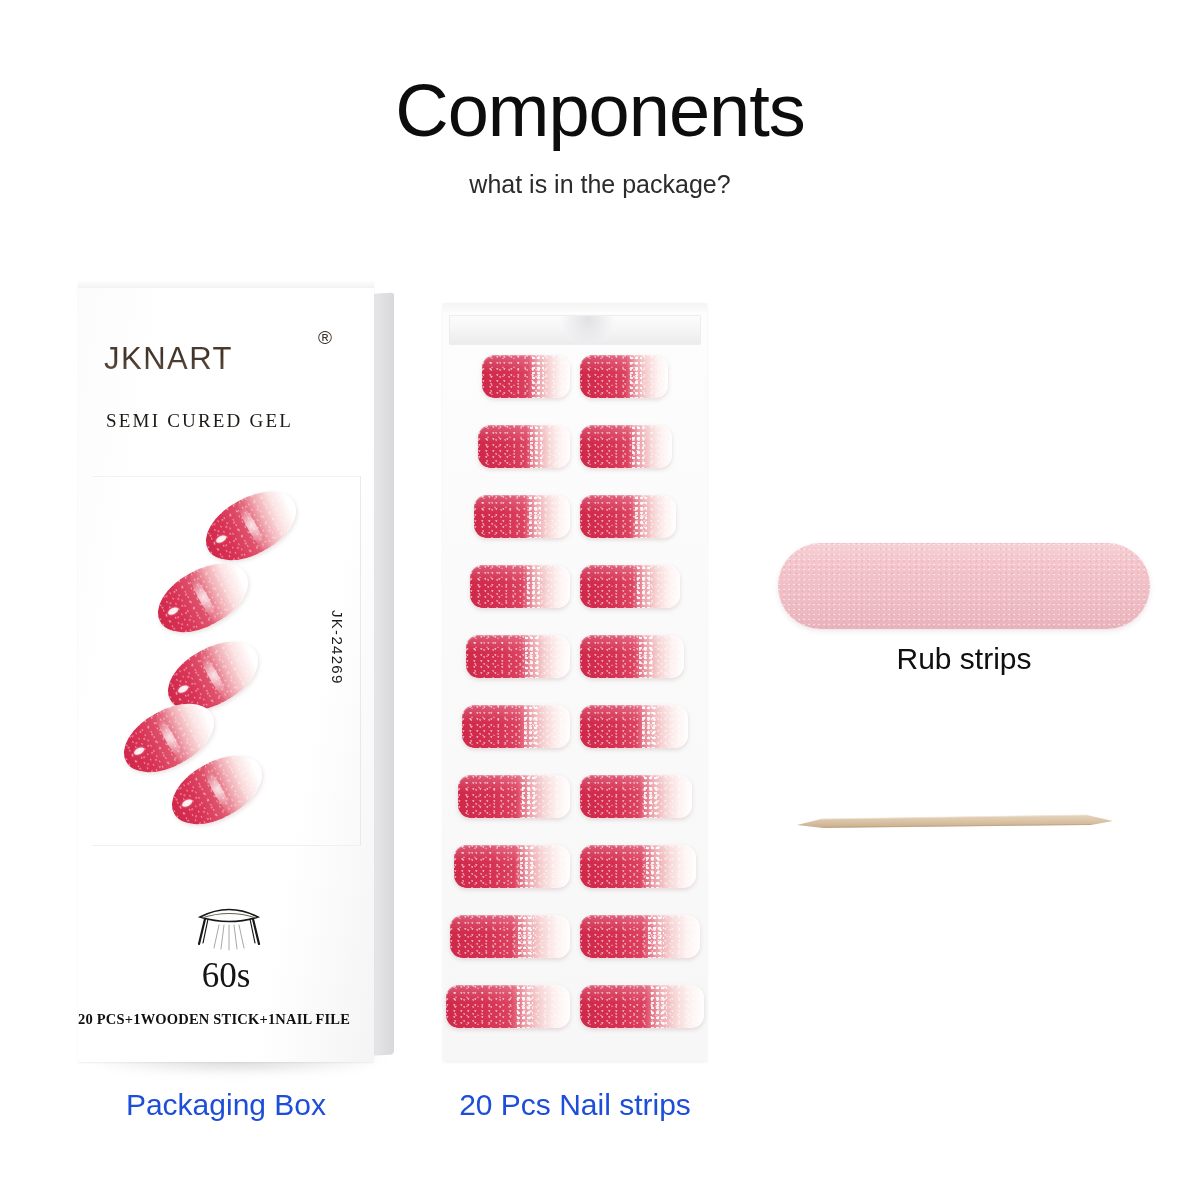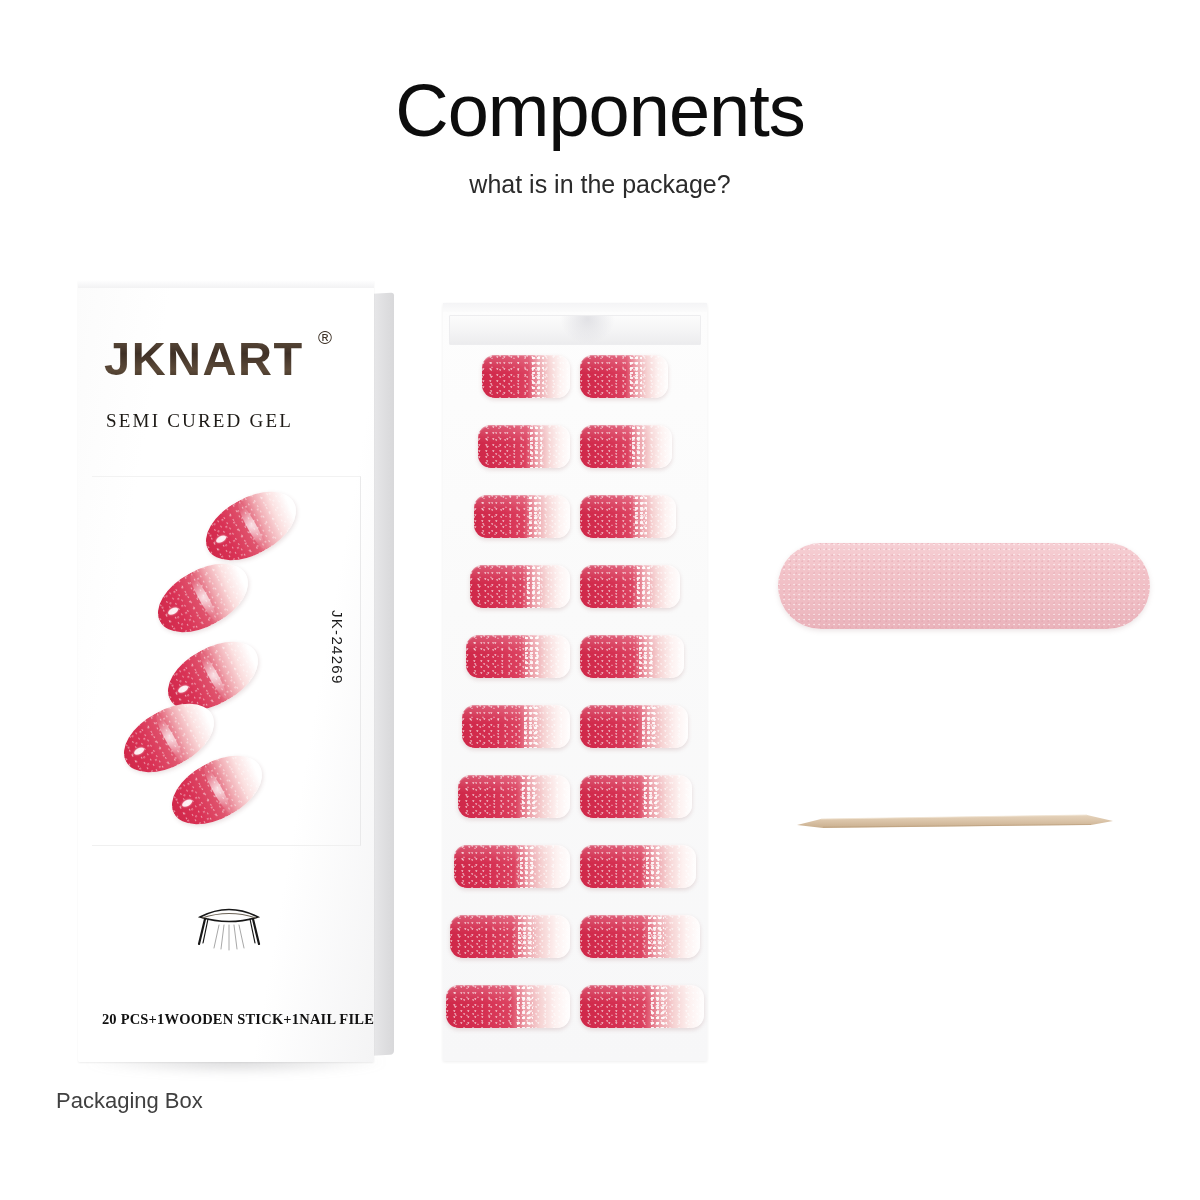--- a/index.html
+++ b/index.html
@@ -43,21 +43,21 @@
     background:linear-gradient(100deg,#fbfbfb 0%,#ffffff 22%,#ffffff 72%,#f4f4f5 100%);
     box-shadow:0 1px 2px rgba(0,0,0,.07);
     border-radius:2px;
   }
   .box-face:before{
     content:"";position:absolute;left:0;top:0;width:296px;height:8px;
     background:linear-gradient(180deg,#ffffff,#f2f2f3);
   }
   .brand{
     position:absolute;left:26px;top:52px;width:250px;height:54px;
-    font-size:47px;line-height:54px;letter-spacing:1.5px;font-weight:700;
+    font-size:31px;line-height:54px;letter-spacing:1.5px;font-weight:400;
     color:#4a3b2e;
     background:linear-gradient(180deg,#6b5a46 0%,#3f3026 40%,#5c4a39 70%,#2e241b 100%);
     -webkit-background-clip:text;background-clip:text;-webkit-text-fill-color:transparent;
     white-space:nowrap;
   }
   .brand-reg{
     position:absolute;left:240px;top:48px;
     font-size:19px;color:#3b2f24;line-height:1;
   }
   .subbrand{
@@ -107,21 +107,21 @@
 
   
   .lamp{position:absolute;left:116px;top:620px;width:70px;height:56px;}
   .lamp svg{display:block;}
   .secs{
     position:absolute;left:0;top:678px;width:296px;text-align:center;
     font-family:"Liberation Serif","DejaVu Serif",serif;
     font-size:35px;color:#141414;line-height:1;
   }
   .contents{
-    position:absolute;left:0;top:732px;width:296px;text-align:right;
+    position:absolute;left:0;top:732px;width:296px;text-align:left;
     font-family:"Liberation Serif","DejaVu Serif",serif;
     font-size:14.5px;font-weight:700;letter-spacing:.2px;color:#111;line-height:1;white-space:nowrap;
   }
 
   
   .sheet-wrap{position:absolute;left:443px;top:303px;width:264px;height:760px;}
   .sheet{
     position:absolute;left:0;top:0;width:264px;height:758px;
     background:linear-gradient(180deg,#fdfdfd 0%,#fafafa 40%,#f7f7f8 100%);
     box-shadow:0 1px 3px rgba(0,0,0,.07);
@@ -181,21 +181,21 @@
 
   
   .stick{position:absolute;left:795px;top:812px;width:320px;height:22px;}
   .stick svg{display:block;}
   .label-stick{
     position:absolute;left:780px;top:848px;width:368px;text-align:center;
     font-size:30px;color:#0f0f0f;line-height:1;
   }
 
   
-  .cap{position:absolute;font-size:22px;color:#404040;line-height:1;text-align:left;}
+  .cap{position:absolute;font-size:30px;color:#1d4ed8;line-height:1;text-align:center;}
   .cap-box{left:56px;top:1090px;width:340px;}
   .cap-sheet{left:425px;top:1090px;width:300px;}
 </style>
 </head>
 <body>
 
 <div class="page">
 
   <div class="header">
     <h1 class="title">Components</h1>
@@ -233,20 +233,21 @@
           <g stroke="#a8a8a8" stroke-width="1" stroke-linecap="round">
             <path d="M25 25 L20 48"></path>
             <path d="M30 25 L27 49"></path>
             <path d="M35 25 L35 50"></path>
             <path d="M40 25 L43 49"></path>
             <path d="M45 25 L50 48"></path>
           </g>
         </svg>
       </div>
 
+      <div class="secs">60s</div>
       <div class="contents">20 PCS+1WOODEN STICK+1NAIL FILE</div>
     </div>
   </div>
 
   <div class="sheet-wrap">
     <div class="sheet">
       <div class="sheet-top-edge"></div>
       <div class="sheet-seal"></div>
       <div class="strips" id="strips">
           <div class="srow" style="top: 0px;">
@@ -287,31 +288,33 @@
           </div>
           <div class="srow" style="top: 630px;">
             <div class="strip" style="width: 124px;"></div>
             <div class="strip" style="width: 124px;"></div>
           </div>
         </div>
     </div>
   </div>
 
   <div class="file"></div>
+  <div class="label-file">Rub strips</div>
 
   <div class="stick">
     <svg width="320" height="22" viewBox="0 0 320 22">
       <defs>
         <linearGradient id="wg" x1="0" y1="0" x2="0" y2="1">
           <stop offset="0%" stop-color="#e6d4bd"></stop>
           <stop offset="40%" stop-color="#dcc6ab"></stop>
           <stop offset="100%" stop-color="#c9ae8d"></stop>
         </linearGradient>
       </defs>
       <path d="M2 13 L26 7 L292 3 L318 9 L296 13 L28 16 Z" fill="url(#wg)"></path>
       <path d="M26 7 L292 3" stroke="#f0e3d1" stroke-width="1" opacity=".8"></path>
       <path d="M28 15.2 L296 12.4" stroke="#b79a78" stroke-width=".8" opacity=".7"></path>
     </svg>
   </div>
 
   <div class="cap cap-box">Packaging Box</div>
+  <div class="cap cap-sheet">20 Pcs Nail strips</div>
 
 </div>
 
 </body></html>

